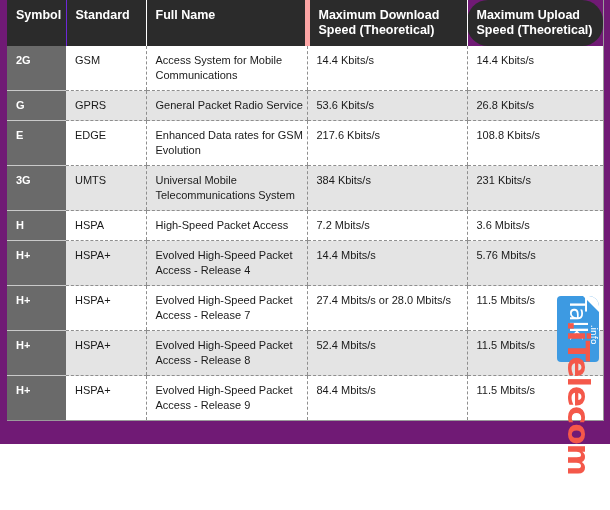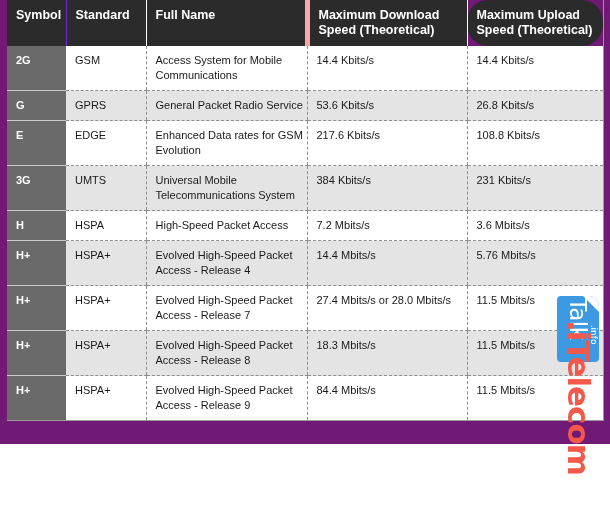--- a/index.html
+++ b/index.html
@@ -240,21 +240,21 @@
           <td class="sym">H+</td>
           <td class="standard">HSPA+</td>
           <td class="fullname">Evolved High-Speed Packet Access - Release 7</td>
           <td class="download">27.4 Mbits/s or 28.0 Mbits/s</td>
           <td class="upload">11.5 Mbits/s</td>
         </tr>
         <tr class="alt">
           <td class="sym">H+</td>
           <td class="standard">HSPA+</td>
           <td class="fullname">Evolved High-Speed Packet Access - Release 8</td>
-          <td class="download">18.3 Mbits/s</td>
+          <td class="download">52.4 Mbits/s</td>
           <td class="upload">11.5 Mbits/s</td>
         </tr>
         <tr>
           <td class="sym">H+</td>
           <td class="standard">HSPA+</td>
           <td class="fullname">Evolved High-Speed Packet Access - Release 9</td>
           <td class="download">84.4 Mbits/s</td>
           <td class="upload">11.5 Mbits/s</td>
         </tr>
       </tbody>

